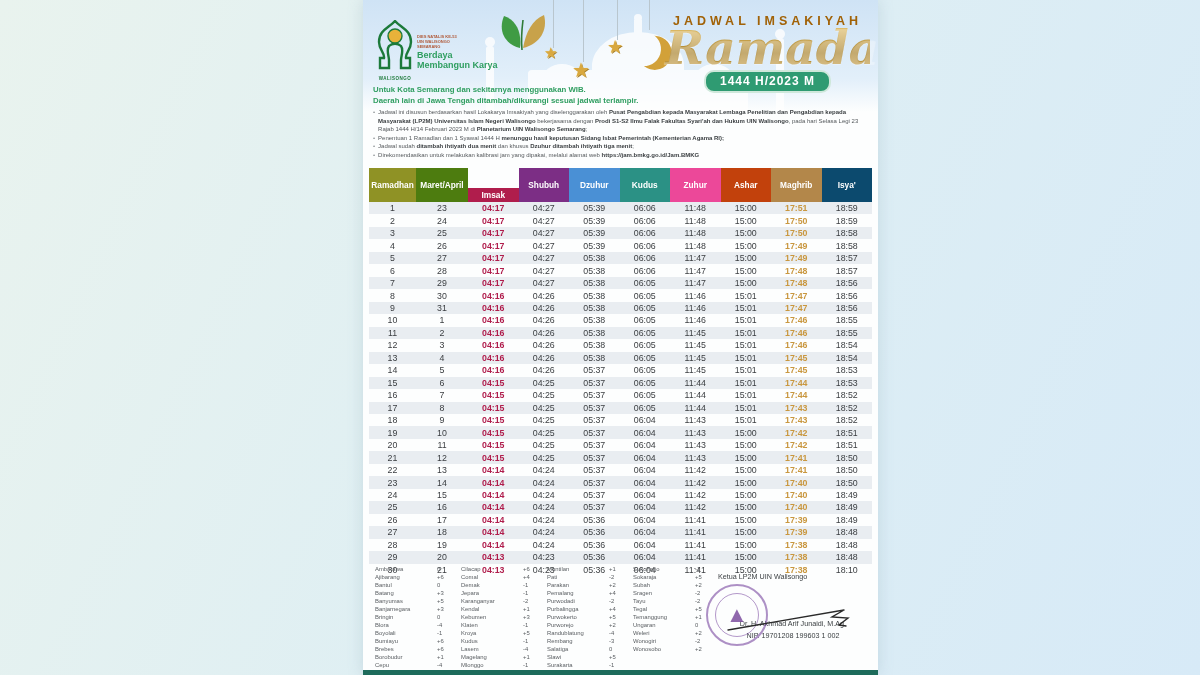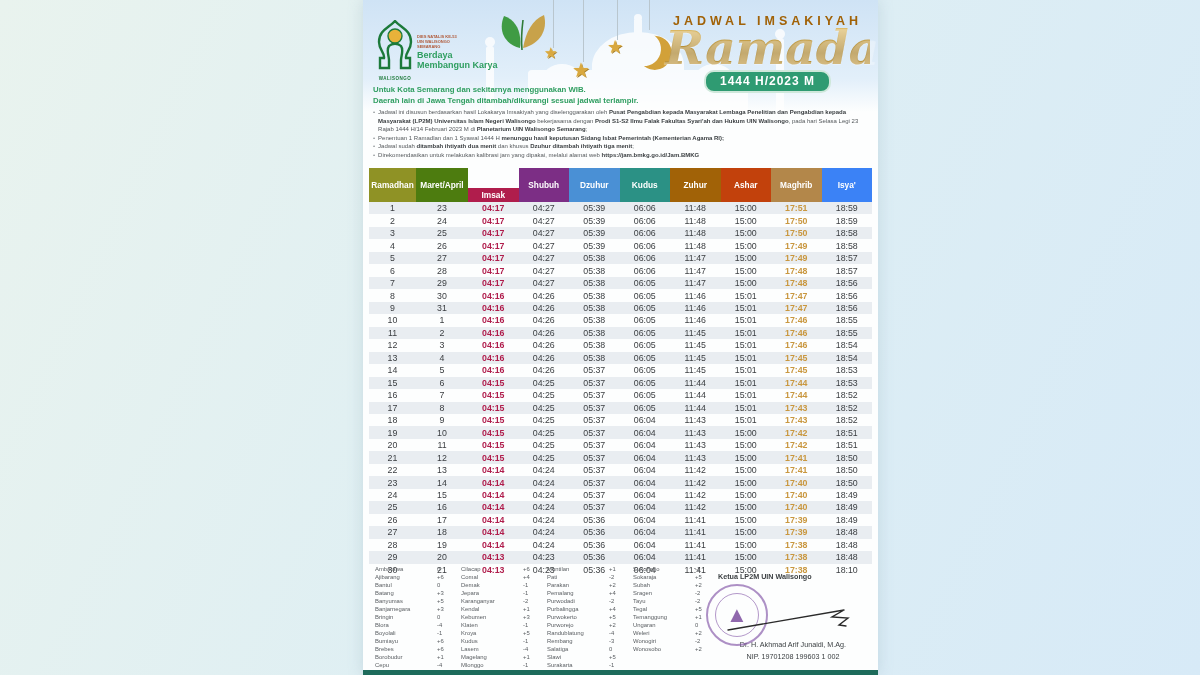--- a/index.html
+++ b/index.html
@@ -68,21 +68,21 @@
 
   
   .cities { position:absolute; left:12px; top:565px; display:flex; gap:10px; }
   .city-col { width:76px; }
   .city-row { display:flex; justify-content:space-between; font-size:5.9px;
     color:#5a5e62; line-height:1.36; }
   .city-row .off { width:14px; text-align:left; }
 
   .sig { position:absolute; left:355px; top:572px; width:150px; font-size:7.2px;
     color:#3c4043; }
-  .sig .who { margin-bottom:58px;font-weight:bold; }
+  .sig .who { margin-bottom:37px; }
   .sig .name, .sig .nip { line-height:1.6;text-align:center; }
   .stamp { position:absolute; left:-12px; top:12px; width:62px; height:62px;
     border:2px solid rgba(128,82,165,.75); border-radius:50%; opacity:.85; }
   .stamp .inner { position:absolute; left:7px; top:7px; width:44px; height:44px;
     border:1px solid rgba(128,82,165,.7); border-radius:50%; }
   .stamp .glyph { position:absolute; left:50%; top:50%; transform:translate(-50%,-52%);
     color:#7d4fa0; font-size:22px; line-height:1; }
   .squiggle { position:absolute; left:8px; top:28px; width:150px; height:36px; }
 
   .bottom-strip { position:absolute; left:0; bottom:0; width:515px; height:5px; background:#1d6b5b; }
@@ -172,24 +172,24 @@
     </ul>
 
   <div class="sched">
     <div class="thead">
         <div class="th" style="background: rgb(143, 146, 37);">Ramadhan</div>
         <div class="th" style="background: #4d7c0f;">Maret/April</div>
         <div class="th" style="background: rgb(176, 29, 76); margin-top: 20px;">Imsak</div>
         <div class="th" style="background: rgb(124, 46, 133);">Shubuh</div>
         <div class="th" style="background: rgb(74, 144, 213);">Dzuhur</div>
         <div class="th" style="background: rgb(43, 145, 133);">Kudus</div>
-        <div class="th" style="background: #a16207;">Zuhur</div>
+        <div class="th" style="background: #ec4899;">Zuhur</div>
         <div class="th" style="background: #c2410c;">Ashar</div>
         <div class="th" style="background: rgb(179, 135, 74); text-align: center;">Maghrib</div>
-        <div class="th" style="background: #3b82f6;">Isya'</div>
+        <div class="th" style="background: #0c4a6e;">Isya'</div>
       </div>
     <div class="tbody">
         <div class="tr alt">
           <div class="td">1</div>
           <div class="td">23</div>
           <div class="td imsak">04:17</div>
           <div class="td">04:27</div>
           <div class="td">05:39</div>
           <div class="td">06:06</div>
           <div class="td">11:48</div>

